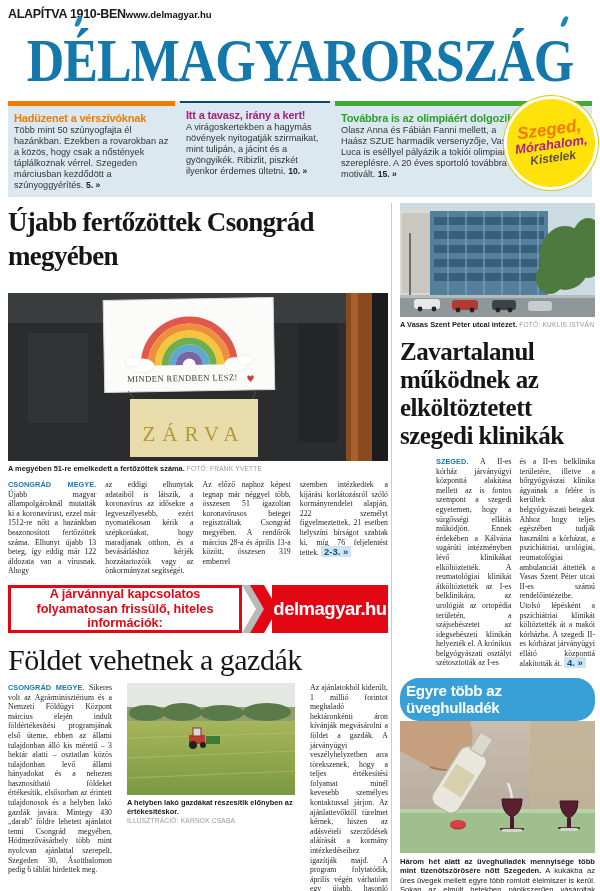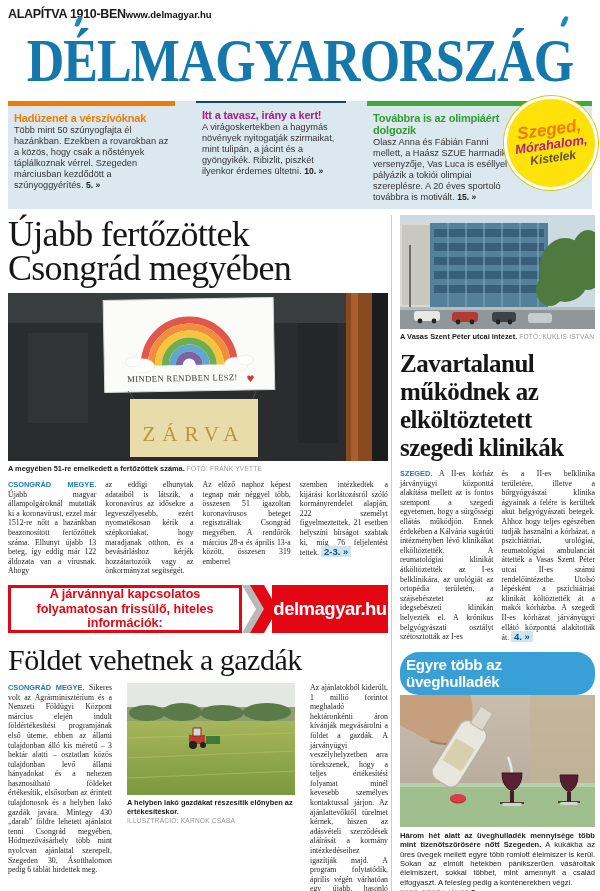--- a/index.html
+++ b/index.html
@@ -19,21 +19,21 @@
   .accent-left { left:76px; top:16px; }
   .accent-right { left:562px; top:16px; }
   
   .masthead {
     font-family:"Liberation Serif", serif; font-weight:bold;
     font-size:52px; color:#1478ad; text-align:center; letter-spacing:-1px;
     transform:scaleY(1.18); transform-origin:top center;
     height:78px; line-height:64px; margin-top:2px;
   }
   
-  .teasers { position:relative; margin:0 8px; display:flex; gap:21px; background:#dce8ef;justify-content:space-between; }
+  .teasers { position:relative; margin:0 8px; display:flex; gap:5px; background:#dce8ef;justify-content:space-between; }
   .teaser { padding:4px 6px 6px 6px; }
   .t1 { width:167px; border-top:5px solid #ef7c00; }
   .t2 { width:150px; border-top:2px solid #0c4a6e; }
   .t3 { flex:1; border-top:5px solid #3faa35; padding-right:74px; }
   .teaser h3 { font-size:11px; margin:2px 0 1px 0; letter-spacing:-0.2px; }
   .t1 h3 { color:#ef7c00; } .t2 h3 { color:#a6217f; } .t3 h3 { color:#2f9e2f; }
   .teaser p { font-size:9.2px; line-height:11px; color:#333; }
   .tref { font-weight:bold; color:#222; font-size:8.6px; }
   .badge {
     position:absolute; right:-6px; top:-5px; width:94px; height:94px; z-index:3;
@@ -43,22 +43,22 @@
     transform:rotate(-8deg); text-align:center;
   }
   .badge .b1 { font-size:17px; font-weight:800; font-style:italic; color:#f07d00; line-height:17px;}
   .badge .b2 { font-size:13px; font-weight:800; font-style:italic; color:#b01f82; line-height:14px;}
   .badge .b3 { font-size:12px; font-weight:800; font-style:italic; color:#5d4f45; line-height:13px;}
   
   .main { display:flex; margin:6px 8px 0 8px; }
   .main-left { width:380px; }
   .main-right { width:204px; border-left:1px solid #ccc; margin-left:3px; padding-left:8px; }
   h1.headline {
-    font-family:"Liberation Serif", serif; font-size:36px; line-height:34px;
-    letter-spacing:-0.7px; color:#161616; margin:2px 0 8px 0; font-weight:400;
+    font-family:"Liberation Serif", serif; font-size:27px; line-height:34px;
+    letter-spacing:-0.7px; color:#161616; margin:2px 0 20px 0; font-weight:700;
   }
   h2.headline {
     font-family:"Liberation Serif", serif; font-size:30px; line-height:32px;
     letter-spacing:-0.5px; color:#161616; margin:11px 0 7px 0; font-weight:400;
   }
   h3.headline-right {
     font-family:"Liberation Serif", serif; font-size:25px; line-height:28px;
     letter-spacing:-0.5px; color:#161616; margin:9px 0 7px 0; font-weight:700;
   }
   .caption { font-size:7.4px; font-weight:bold; color:#1a1a1a; margin-top:3px; }
@@ -83,21 +83,21 @@
     color:#e30613; font-weight:800; font-size:12.6px; line-height:14.5px; padding:0 19px;}
   .ib-chev { width:30px; flex:0 0 30px; }
   .ib-right { width:116px; background:#e30613; color:#fff; font-weight:800; font-size:18.5px;
     display:flex; align-items:center; justify-content:center; letter-spacing:-0.5px;}
   
   .land-row { display:flex; gap:15px; }
   .land-colL { width:104px; }
   .land-mid { width:168px; }
   .land-colR { flex:1; }
   
-  .cols2 { display:flex; gap:8px; margin-top:5px; }
+  .cols2 { display:flex; gap:8px; margin-top:5px;margin-left:36px; }
   .cols2 > div { flex:1; }
   .bluebanner { margin-top:9px; background:#38a0d7; color:#fff; font-weight:800;
     font-size:15.2px; padding:4px 6px 5px 6px; letter-spacing:-0.3px;border-radius:19px; }
   .glass-cap { font-size:7.6px; line-height:9.4px; color:#222; margin-top:4px; text-align:justify; }
   .glass-cap b { font-size:7.6px; }
   .glass-credit { font-size:6.6px; color:#979797; margin-top:1px; }
   .glass-credit b { color:#222; font-size:8px; }
 </style>
 </head>
 <body>

